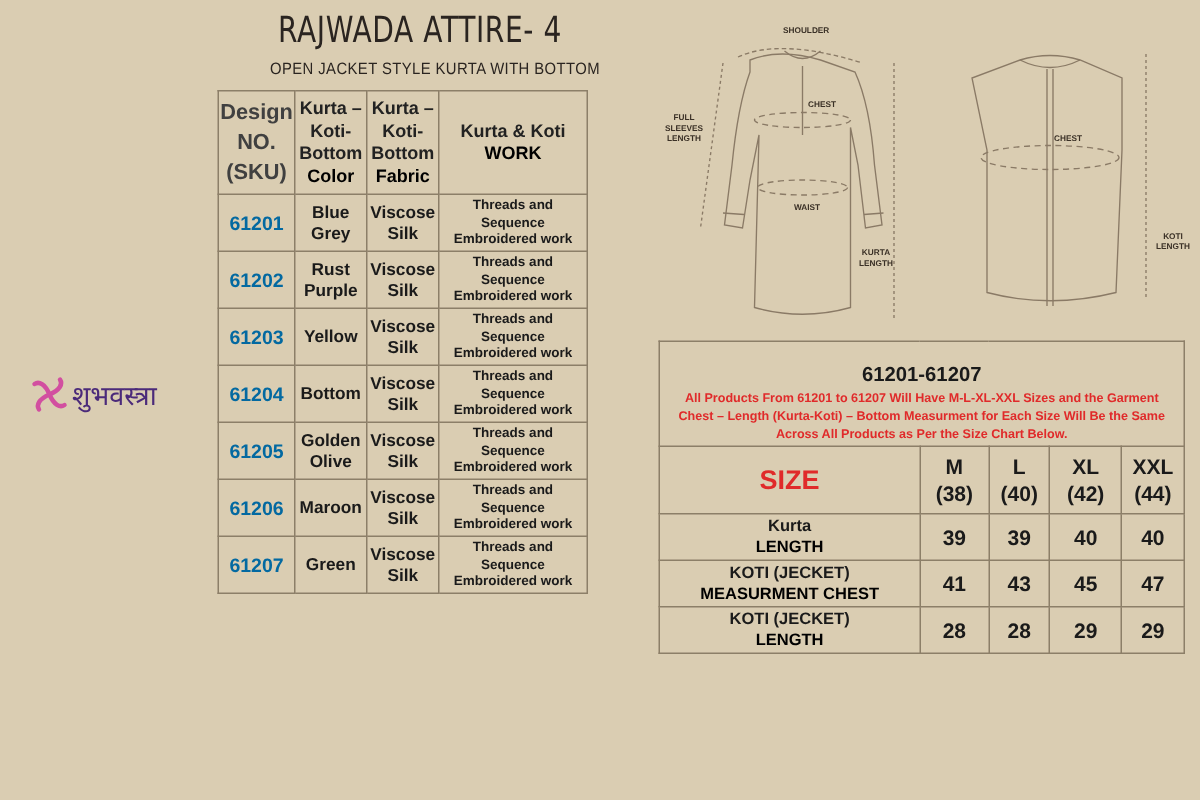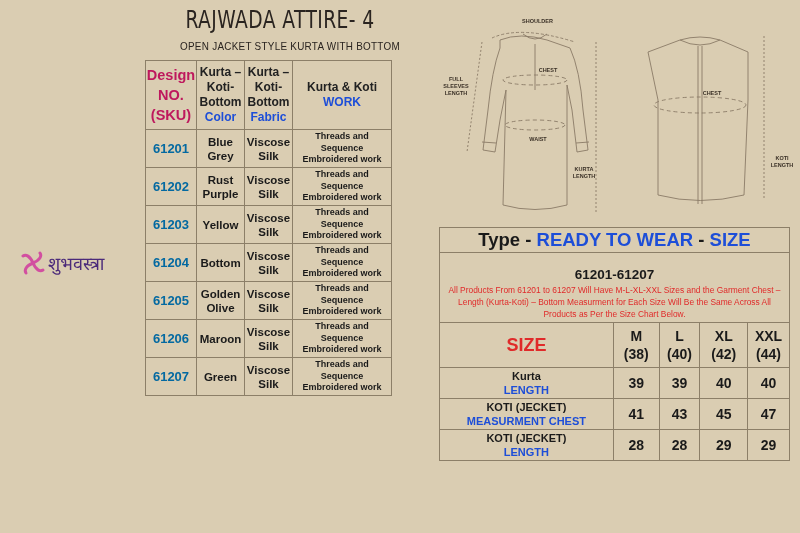--- a/index.html
+++ b/index.html
@@ -1,35 +1,35 @@
 <!DOCTYPE html>
 <html><head>
 <meta charset="utf-8">
 <style>
   html,body{margin:0;padding:0;}
   body{width:800px;height:533px;background:#dacdb2;position:relative;overflow:hidden;font-family:"Liberation Sans",sans-serif;color:#1a1a1a;}
   .title{position:absolute;left:150px;top:6px;width:260px;text-align:center;font-family:"DejaVu Sans",sans-serif;font-size:24px;letter-spacing:0.5px;color:#2a2420;font-weight:normal;transform:scaleX(0.78);transform-origin:center;}
   .subtitle{position:absolute;left:150px;top:40px;width:280px;text-align:center;font-size:11px;color:#2a2420;letter-spacing:0.3px;transform:scaleX(0.9);transform-origin:center;}
-  .red{color:#1d4ed8;}
+  .red{color:#000000;}
   table{border-collapse:collapse;}
   .ltable{position:absolute;left:145px;top:60px;width:247px;}
   .ltable td,.ltable th{border:1px solid #8c7f68;text-align:center;padding:0;font-weight:bold;}
   .ltable th{height:68px;font-size:12px;line-height:15px;color:#222;}
-  .ltable th.sku{font-size:14.5px;line-height:20px;color:#be185d;width:50px;}
+  .ltable th.sku{font-size:14.5px;line-height:20px;color:#404040;width:50px;}
   .ltable th.c2{width:47px;}
   .ltable th.c3{width:47px;}
   .ltable td{height:37px;font-size:11.5px;line-height:14px;}
   .ltable td.sku{color:#0369a1;font-size:13px;}
   .ltable td.work{font-size:9px;line-height:11.5px;}
   .logo{position:absolute;left:18px;top:246px;width:110px;height:34px;}
   .rtable{position:absolute;left:439px;top:227px;width:351px;}
   .rtable td{border:1px solid #8c7f68;text-align:center;padding:0;font-weight:bold;}
   .rtable .typerow td{height:24px;font-size:18.5px;line-height:24px;}
   .rtable .rangerow td{font-size:13.5px;padding-top:14px;line-height:16px;}
-  .rtable .note{font-size:8.4px;line-height:12px;color:#e02a2a;padding:1px 6px 2px;font-weight:normal;}
+  .rtable .note{font-size:8.4px;line-height:12px;color:#e02a2a;padding:1px 6px 2px;font-weight:bold;}
   .rtable .hdr td{height:44px;font-size:14px;line-height:18px;}
   .rtable .hdr td.sizelabel{font-size:18px;color:#e02a2a;}
   .rtable .mrow td{height:30px;font-size:14px;}
   .rtable .mrow td.lbl{font-size:11px;line-height:14px;}
   .rtable .lastrow td{height:19px;font-size:12px;}
   .rtable .lastrow td.lbl{font-size:11px;}
   .diag{position:absolute;}
   .dlabel{position:absolute;font-size:5.5px;color:#3a3026;font-weight:bold;text-align:center;line-height:7px;}
 </style>
 </head>
@@ -221,23 +221,20 @@
   </g>
 </svg>
 <div class="dlabel" style="left:700px;top:90px;width:24px">CHEST</div>
 <div class="dlabel" style="left:770px;top:155px;width:24px">
     <div>KOTI</div>
     <div>LENGTH</div>
   </div>
 
 <table class="rtable">
   <tbody>
-      <tr class="typerow">
-    <td colspan="5"><span>Type - </span><span class="red">READY TO WEAR</span><span> - </span><span class="red">SIZE</span></td>
-  </tr>
   <tr class="rangerow">
     <td colspan="5">
       <div>61201-61207</div>
       <div class="note">All Products From 61201 to 61207 Will Have M-L-XL-XXL Sizes and the Garment Chest – Length (Kurta-Koti) – Bottom Measurment for Each Size Will Be the Same Across All Products as Per the Size Chart Below.</div>
     </td>
   </tr>
   <tr class="hdr">
     <td class="sizelabel" style="width:174px">SIZE</td>
     <td style="width:45px">
           <div>M</div>

